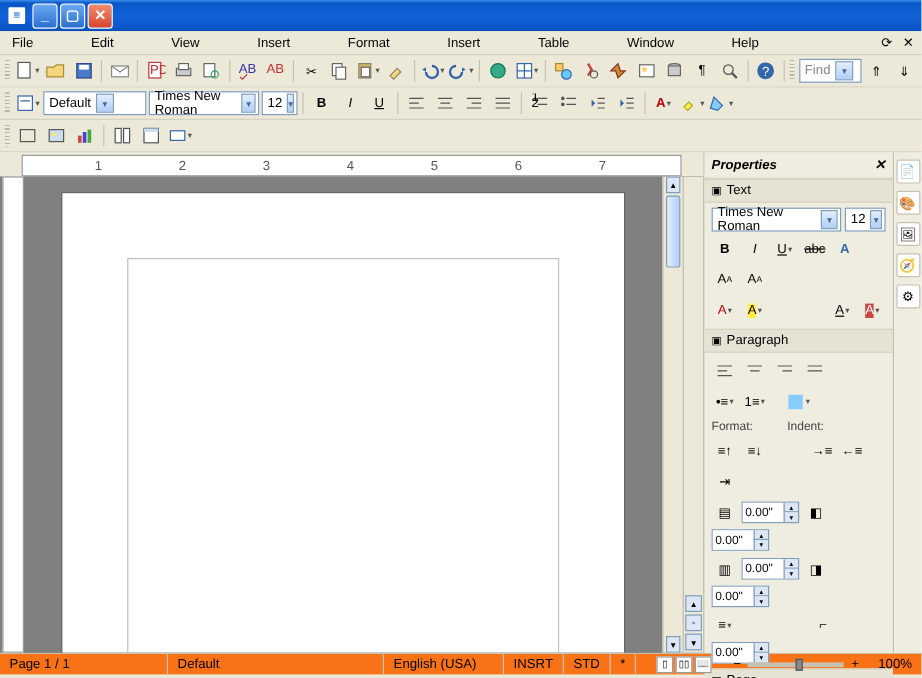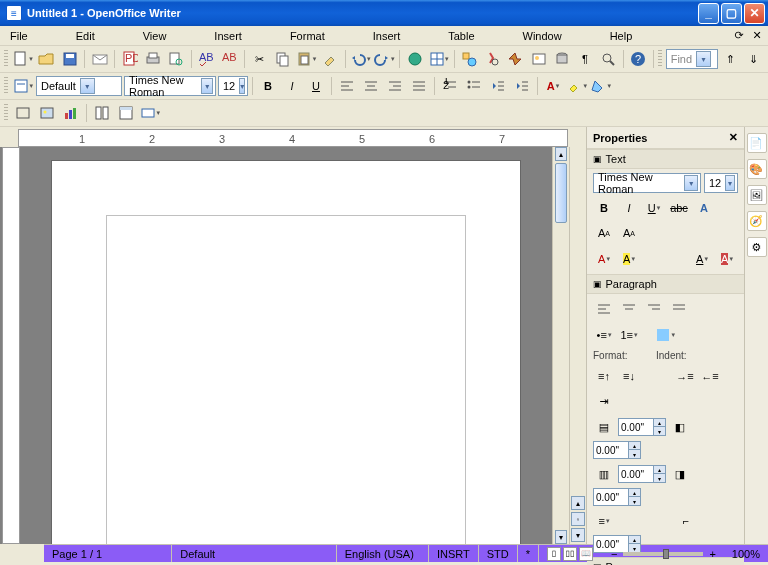--- a/index.html
+++ b/index.html
@@ -47,56 +47,55 @@
   .page .margin-guide { position:absolute; left:54px; right:54px; top:54px; bottom:54px; border:1px solid #c0c0c0;}
   .vscroll { width:17px; background:#ece9d8; border-left:1px solid #c6c2b2; position:relative;}
   .vscroll .thumb { position:absolute; top:16px; left:2px; right:2px; height:60px; background:linear-gradient(to right,#e4eefd,#b0cff7); border:1px solid #7f9db9; border-radius:2px;}
   .vscroll .arr { position:absolute; left:2px; right:2px; height:14px; background:#dce6f4; border:1px solid #7f9db9; display:flex;align-items:center;justify-content:center; font-size:8px;}
   .vscroll .arr.up{top:0;} .vscroll .arr.dn{bottom:0;}
   .navbtns { width:17px; background:#ece9d8; border-left:1px solid #c6c2b2; display:flex; flex-direction:column; align-items:center; justify-content:flex-end; gap:2px; padding-bottom:2px;}
   .navbtns .nb { width:14px; height:14px; border:1px solid #7f9db9; background:#dce6f4; font-size:8px; display:flex;align-items:center;justify-content:center;}
 
   
   .sidebar { width:158px; background:#efece0; border-left:1px solid #c6c2b2; display:flex; flex-direction:column; }
-  .side-title { padding:4px 6px; font-weight:bold; display:flex; align-items:center; border-bottom:1px solid #d6d2c2;}
+  .side-title { padding:4px 6px; font-weight:bold; display:flex; align-items:center; border-bottom:1px solid #d6d2c2;font-style:italic;}
   .side-title .x { margin-left:auto; cursor:default; }
   .panel-head { background:#e6e3d4; padding:3px 6px; border-top:1px solid #d6d2c2; border-bottom:1px solid #d6d2c2; display:flex; align-items:center; gap:4px;}
   .panel-head .tw { font-size:9px; }
   .panel-body { padding:4px 6px; display:flex; flex-direction:column; gap:4px;}
   .row { display:flex; gap:3px; align-items:center; flex-wrap:wrap;}
   .sbtn { width:22px; height:22px; border:1px solid transparent; display:flex;align-items:center;justify-content:center; cursor:default;}
   .sbtn.split::after{content:"▾";font-size:7px;margin-left:1px;color:#555;}
   .lbl { font-size:10px; color:#444; }
   .spin { display:flex; align-items:center; border:1px solid #7f9db9; height:18px; background:#fff;}
   .spin input { border:none; width:34px; height:16px; padding:0 2px; font-size:10px;}
   .spin .sp { width:12px; display:flex; flex-direction:column;}
   .spin .sp div{height:8px;background:#dce6f4;border-left:1px solid #7f9db9;font-size:6px;display:flex;align-items:center;justify-content:center;}
   .spin .sp div:first-child{border-bottom:1px solid #7f9db9;}
 
   
   .iconstrip { width:24px; background:#efece0; border-left:1px solid #c6c2b2; display:flex; flex-direction:column; align-items:center; gap:6px; padding-top:6px;}
   .iconstrip .isbtn { width:20px; height:20px; border:1px solid #c6c2b2; border-radius:2px; background:#fff; display:flex;align-items:center;justify-content:center; font-size:11px;}
 
   
-  .statusbar { height:18px; background:#8b5cf6; border-top:1px solid #c6c2b2; display:flex; align-items:center; font-size:10px;margin-left:44px;}
+  .statusbar { height:18px; background:#f97316; border-top:1px solid #c6c2b2; display:flex; align-items:center; font-size:10px;}
   .statusbar .cell { padding:0 8px; border-right:1px solid #c6c2b2; height:100%; display:flex;align-items:center;}
   .statusbar .spacer{flex:1;}
   .statusbar .zoomtrack{ width:80px; height:4px; background:#c6c2b2; position:relative; margin:0 6px;}
   .statusbar .zoomtrack .zthumb{position:absolute; left:50%; top:-3px; width:6px;height:10px;background:#888;border:1px solid #555;}
   .statusbar .viewbtns .vb{width:14px;height:14px;border:1px solid #999;margin-right:2px;display:inline-flex;align-items:center;justify-content:center;font-size:8px;background:#fff;}
 
   
   .ico { width:16px;height:16px; }
 </style>
 </head>
 <body>
 
 <div class="titlebar">
   <div class="appicon">≡</div>
-  <div class="title">Untitled 1 - OpenOffice Writer</div>
   <div class="winbtns">
     <div class="winbtn min">_</div>
     <div class="winbtn max">▢</div>
     <div class="winbtn close">✕</div>
   </div>
 </div>
 
 <div class="menubar">
   <span class="menuitem">File</span>
   <span class="menuitem">Edit</span>

